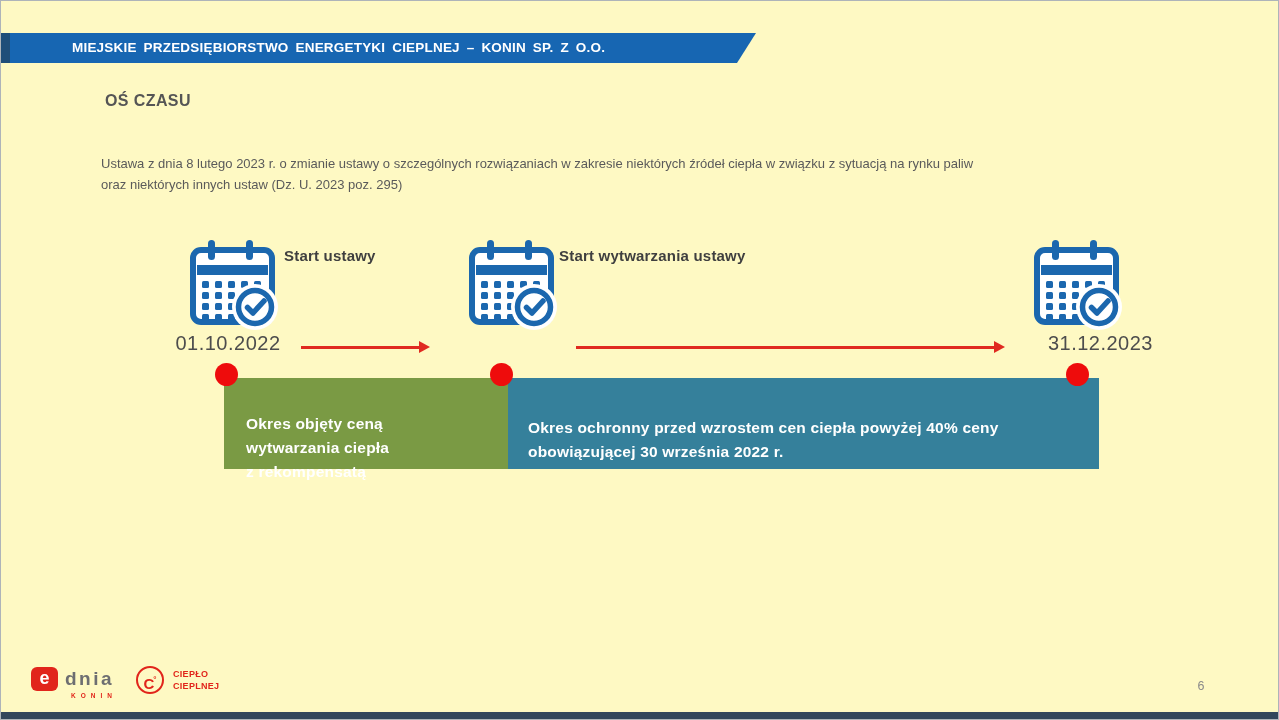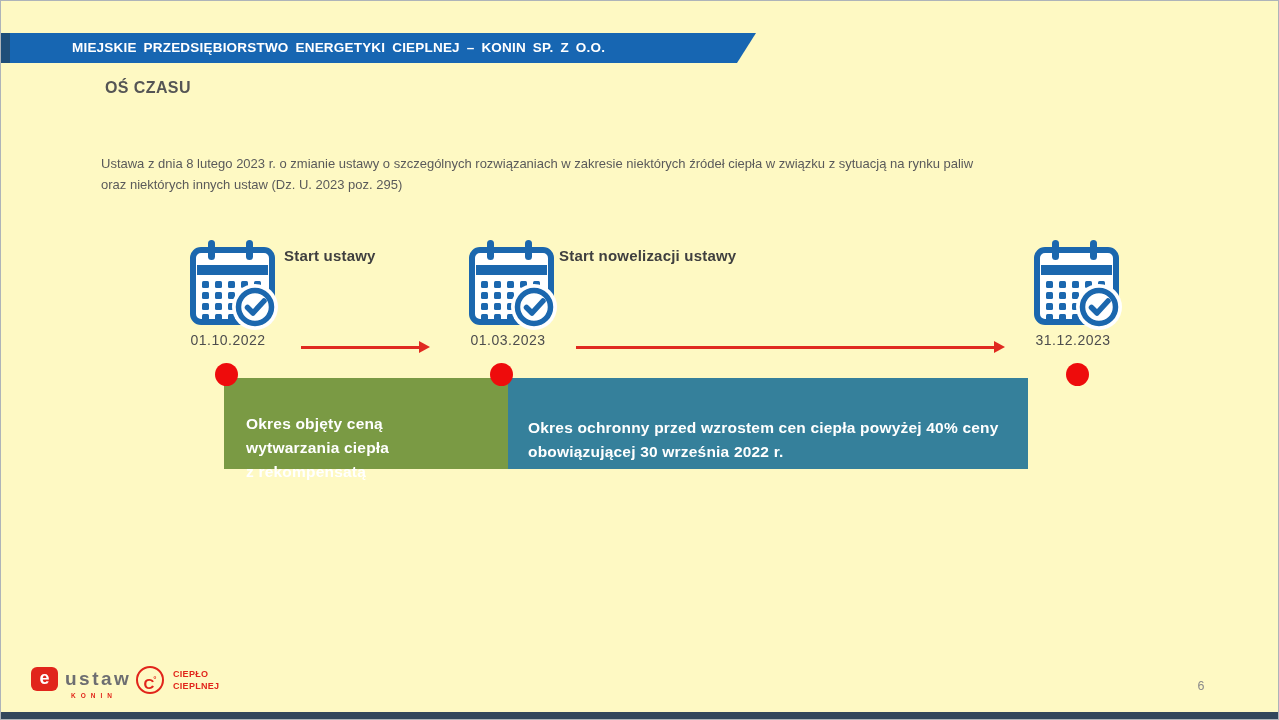--- a/index.html
+++ b/index.html
@@ -21,21 +21,21 @@
     position:absolute; left:0; top:0; width:9px; height:30px; background:#1f4e79;
   }
   .header-title {
     position:absolute; left:71px; top:0; height:30px; line-height:30px;
     color:#ffffff; font-weight:bold; font-size:13.5px;
     letter-spacing:0.2px; word-spacing:3px; white-space:nowrap;
   }
 
   
   .slide-title {
-    position:absolute; left:104px; top:78px;
+    position:absolute; left:104px; top:91px;
     font-size:16px; font-weight:bold; color:#555555; letter-spacing:0.4px;
   }
   .intro-text {
     position:absolute; left:100px; top:152px; width:990px;
     font-size:13px; color:#5a5a5a; line-height:1.65; white-space:pre-line;
   }
 
   
   .calendar { position:absolute; width:93px; height:92px; overflow:visible; }
   .cal1 { left:185px; top:237px; }
@@ -46,25 +46,25 @@
   .milestone-label {
     position:absolute; top:246px; font-size:15px; font-weight:bold; color:#3f3f3f;
     white-space:nowrap; letter-spacing:0.2px;
   }
   .label1 { left:283px;text-align:center; }
   .label2 { left:558px; }
 
   
   .milestone-date {
     position:absolute; top:331px; width:160px; text-align:center;
-    font-size:14px; color:#4d4d4d; letter-spacing:0.5px;
+    font-size:20px; color:#4d4d4d; letter-spacing:0.5px;
   }
   .date1 { left:147px; }
   .date2 { left:427px; }
-  .date3 { left:992px; }
+  .date3 { left:992px;text-align:right; }
 
   
   .timeline-arrow { position:absolute; top:345px; height:3px; background:#e02a20; }
   .timeline-arrow::after {
     content:""; position:absolute; right:-11px; top:-5px; width:0; height:0;
     border-left:11px solid #e02a20;
     border-top:6.5px solid transparent; border-bottom:6.5px solid transparent;
   }
   .arrow1 { left:300px; width:118px; }
   .arrow2 { left:575px; width:418px; }
@@ -78,21 +78,21 @@
   .dot2 { left:489px; }
   .dot3 { left:1065px; }
 
   
   .period-box {
     position:absolute; top:377px; height:91px; color:#ffffff;
     font-weight:bold; font-size:15.5px; line-height:1.55;
     white-space:pre-line; letter-spacing:0.2px; z-index:2;
   }
   .period-green { left:223px; width:340px; background:#7a9a44; padding:10px 16px 0 22px; }
-  .period-teal  { left:507px; width:520px; background:#35809b; padding:14px 0 0 20px; }
+  .period-teal  { left:507px; width:591px; background:#35809b; padding:14px 0 0 20px; }
 
   
   .mpec-logo { position:absolute; left:30px; top:664px; width:110px; height:34px; }
   .mpec-mark {
     position:absolute; left:0; top:2px; width:27px; height:24px;
     background:#e1251b; border-radius:6px; color:#ffffff;
     font-weight:bold; font-size:18px; text-align:center; line-height:23px;
   }
   .mpec-name {
     position:absolute; left:34px; top:3px; color:#6d6e71;
@@ -221,24 +221,23 @@
       <rect x="16" y="76" width="7" height="7" rx="1.5"></rect>
         <rect x="29" y="76" width="7" height="7" rx="1.5"></rect>
         <rect x="42" y="76" width="7" height="7" rx="1.5"></rect>
     </g>
     <circle cx="69" cy="69" r="23" fill="#ffffff"></circle>
     <circle cx="69" cy="69" r="16.5" fill="#ffffff" stroke="#1b67ae" stroke-width="5.5"></circle>
     <path d="M61.5 69.5 l5.5 5.5 L78 63" stroke="#1b67ae" stroke-width="5.5" fill="none" stroke-linecap="round" stroke-linejoin="round"></path>
   </svg>
 
   <div class="milestone-label label1">Start ustawy</div>
-  <div class="milestone-label label2">Start nowelizacji ustawy</div>
+  <div class="milestone-label label2">Start wytwarzania ustawy</div>
 
   <div class="milestone-date date1">01.10.2022</div>
-  <div class="milestone-date date2">01.03.2023</div>
   <div class="milestone-date date3">31.12.2023</div>
 
   <div class="timeline-arrow arrow1"></div>
   <div class="timeline-arrow arrow2"></div>
 
   <div class="timeline-dot dot1"></div>
   <div class="timeline-dot dot2"></div>
   <div class="timeline-dot dot3"></div>
 
   <div class="period-box period-green">
@@ -246,21 +245,21 @@
 wytwarzania ciepła
 z rekompensatą</span>
   </div>
   <div class="period-box period-teal">
     <span>Okres ochronny przed wzrostem cen ciepła powyżej 40% ceny
 obowiązującej 30 września 2022 r.</span>
   </div>
 
   <div class="mpec-logo">
     <div class="mpec-mark">e</div>
-    <div class="mpec-name">ustaw</div>
+    <div class="mpec-name">dnia</div>
     <div class="mpec-city">KONIN</div>
   </div>
 
   <div class="cs-logo">
     <div class="cs-circle"><span>C</span><span class="cs-deg">°</span></div>
     <div class="cs-text">CIEPŁO
 CIEPLNEJ</div>
   </div>
 
   <div class="page-number">6</div>

